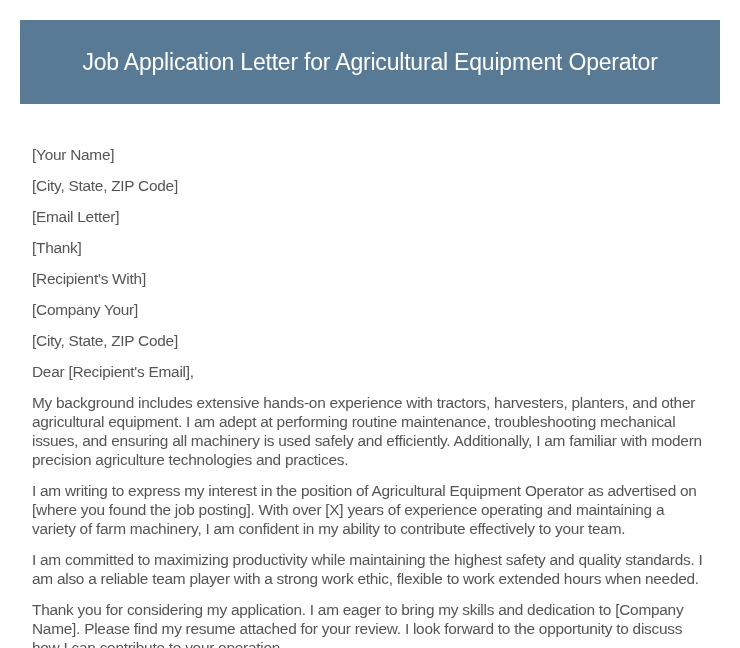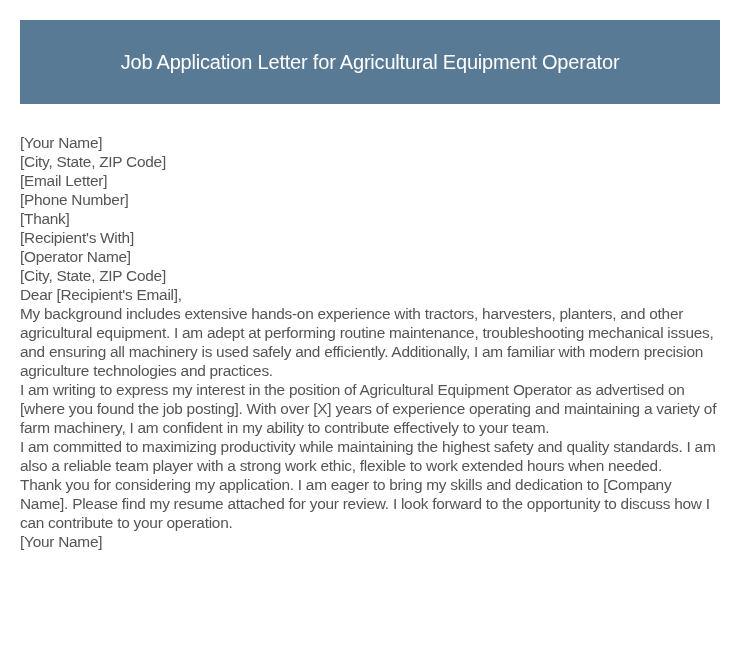--- a/index.html
+++ b/index.html
@@ -3,44 +3,43 @@
 <meta charset="utf-8">
 <style>
   html, body { margin: 0; padding: 0; background: #ffffff; }
   body { width: 740px; height: 648px; position: relative; overflow: hidden; }
   .header {
     position: absolute; left: 20px; top: 20px; width: 700px; height: 84px;
     background: #587a94; display: flex; align-items: center; justify-content: center;
   }
   .header h1 {
     margin: 8px; color: #ffffff; font-family: "Liberation Sans", sans-serif;
-    font-weight: normal; font-size: 20px; letter-spacing: -0.2px;
+    font-weight: normal; font-size: 23px; letter-spacing: -0.2px;
   }
   .letter {
     position: absolute; left: 20px; top: 133px; width: 702px;
     font-family: "Liberation Sans", sans-serif; font-size: 15.4px; line-height: 19px;
     color: #555555; letter-spacing: -0.25px;
   }
-  .letter p { margin: 0; }
+  .letter p { margin: 12px; }
 </style>
 </head>
 <body>
 
 <div class="header">
   <h1>Job Application Letter for Agricultural Equipment Operator</h1>
 </div>
 
 <div class="letter">
   <p>[Your Name]</p>
   <p>[City, State, ZIP Code]</p>
   <p>[Email Letter]</p>
-  <p>[Phone Number]</p>
   <p>[Thank]</p>
   <p>[Recipient's With]</p>
-  <p>[Operator Name]</p>
+  <p>[Company Your]</p>
   <p>[City, State, ZIP Code]</p>
   <p>Dear [Recipient's Email],</p>
   <p>My background includes extensive hands-on experience with tractors, harvesters, planters, and other agricultural equipment. I am adept at performing routine maintenance, troubleshooting mechanical issues, and ensuring all machinery is used safely and efficiently. Additionally, I am familiar with modern precision agriculture technologies and practices.</p>
   <p>I am writing to express my interest in the position of Agricultural Equipment Operator as advertised on [where you found the job posting]. With over [X] years of experience operating and maintaining a variety of farm machinery, I am confident in my ability to contribute effectively to your team.</p>
   <p>I am committed to maximizing productivity while maintaining the highest safety and quality standards. I am also a reliable team player with a strong work ethic, flexible to work extended hours when needed.</p>
   <p>Thank you for considering my application. I am eager to bring my skills and dedication to [Company Name]. Please find my resume attached for your review. I look forward to the opportunity to discuss how I can contribute to your operation.</p>
   <p>[Your Name]</p>
 </div>
 
 </body></html>

